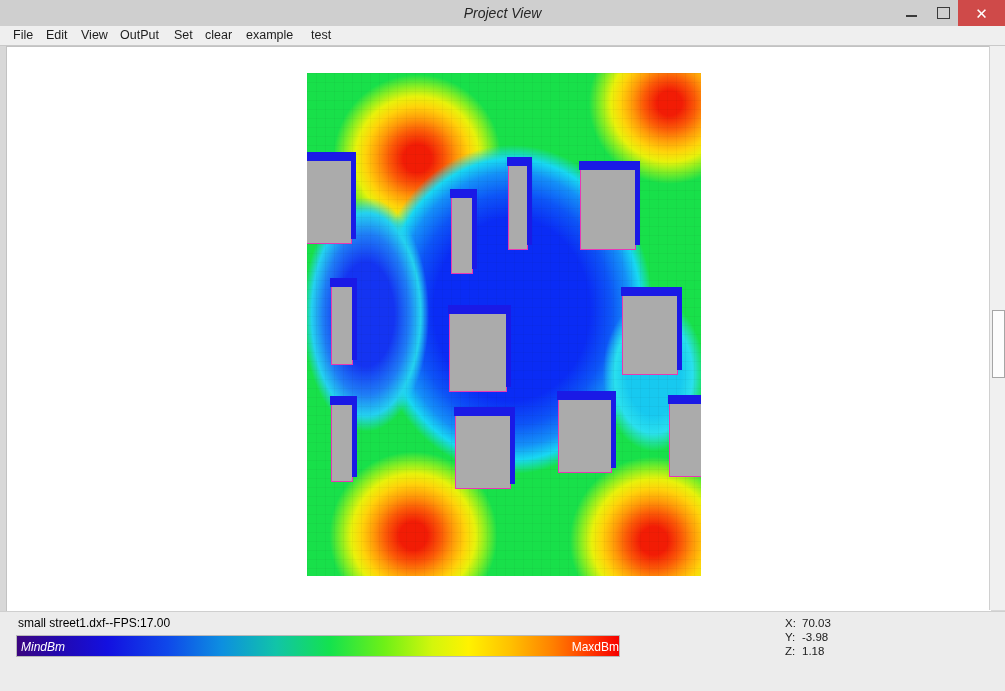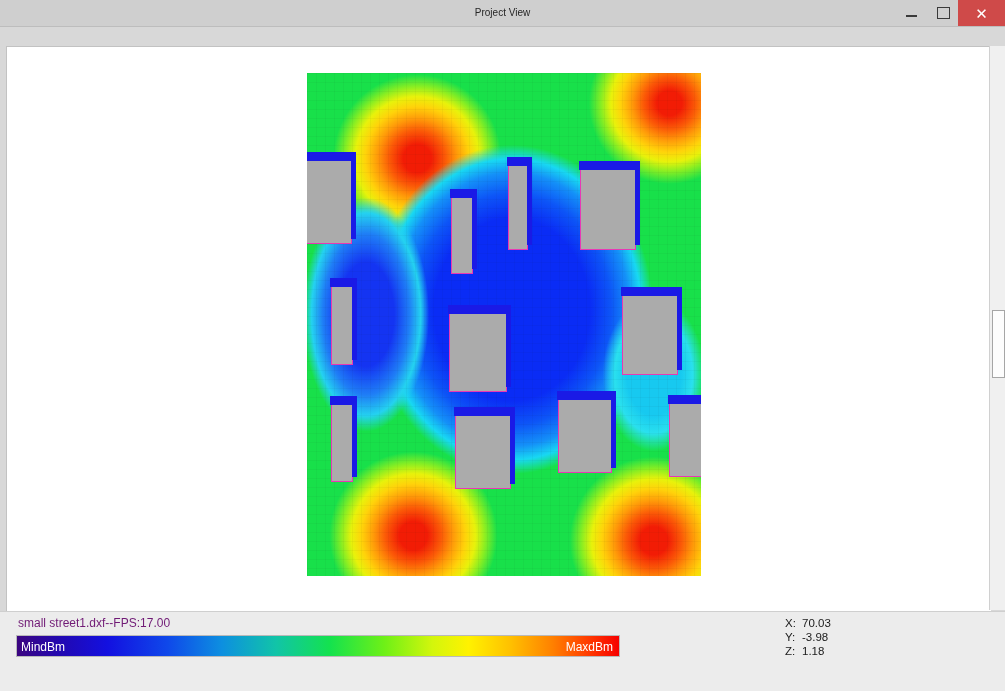--- a/index.html
+++ b/index.html
@@ -21,22 +21,23 @@
     position: absolute; left: 0; top: 0;
     width: 1005px; height: 26px;
     background: #cfcfcf;
     border-bottom: 1px solid #bdbdbd;
   }
   #title-text {
     position: absolute; left: 0; top: 0;
     width: 1005px; height: 26px;
     line-height: 26px;
     text-align: center;
-    font-size: 10px;
+    font-size: 14px;
     color: #262626;
+    font-style: italic;
   }
   .winbtn {
     position: absolute; top: 0;
     height: 26px;
     display: flex; align-items: center; justify-content: center;
   }
   #btn-min { left: 896px; width: 30px; }
   #btn-max { left: 928px; width: 30px; }
   #btn-close {
     left: 958px; width: 47px; height: 26px;
@@ -186,21 +187,21 @@
 
   
   #statusbar {
     position: absolute; left: 0; top: 611px;
     width: 1005px; height: 80px;
     background: #ececec;
     border-top: 1px solid #cfcfcf;
   }
   #status-file {
     position: absolute; left: 18px; top: 4px;
-    font-size: 12px; color: #701a75;
+    font-size: 12px; color: #000000;
     white-space: nowrap;
   }
   #colorbar {
     position: absolute; left: 16px; top: 23px;
     width: 604px; height: 22px;
     background: linear-gradient(to right,
       #3b0580 0%,
       #2208b0 7%,
       #1310e0 15%,
       #0f48ea 25%,
@@ -215,22 +216,22 @@
       #ff3a00 95%,
       #f60000 100%);
     border: 1px solid #b9b9b9;
     box-sizing: border-box;
   }
   .cb-label {
     position: absolute; top: 4px;
     font-size: 12px; color: #ffffff;
     white-space: nowrap;
   }
-  #cb-min { left: 4px; }
-  #cb-max { right: 6px; }
+  #cb-min { left: 4px; font-style: italic; }
+  #cb-max { right: 0; }
 
   #coords {
     position: absolute; left: 785px; top: 4px;
     font-size: 11.5px; color: #1a1a1a;
     line-height: 14px;
   }
   .coord-row { display: flex; }
   .coord-key { width: 17px; }
   .coord-val { }
 
@@ -253,20 +254,30 @@
       <div class="min-glyph"></div>
     </div>
     <div class="winbtn" id="btn-max">
       <div class="max-glyph"></div>
     </div>
     <div class="winbtn" id="btn-close">
       <div class="close-glyph">✕</div>
     </div>
   </div>
 
+  <div id="menubar">
+    <div class="menu-item" style="left:8px">File</div>
+    <div class="menu-item" style="left:41px">Edit</div>
+    <div class="menu-item" style="left:76px">View</div>
+    <div class="menu-item" style="left:115px">OutPut</div>
+    <div class="menu-item" style="left:169px">Set</div>
+    <div class="menu-item" style="left:200px">clear</div>
+    <div class="menu-item" style="left:241px">example</div>
+    <div class="menu-item" style="left:306px">test</div>
+  </div>
 
   <div id="client">
     <div id="heatmap">
       <div class="hm-layer" id="hm-base"></div>
       <div class="hm-layer" id="hm-hot"></div>
       <div class="hm-layer" id="hm-blue"></div>
       <div class="hm-layer" id="hm-blue2"></div>
       <div class="hm-layer" id="hm-blue3"></div>
       <div class="hm-layer" id="hm-pixels"></div>
       <div id="buildings-layer">

